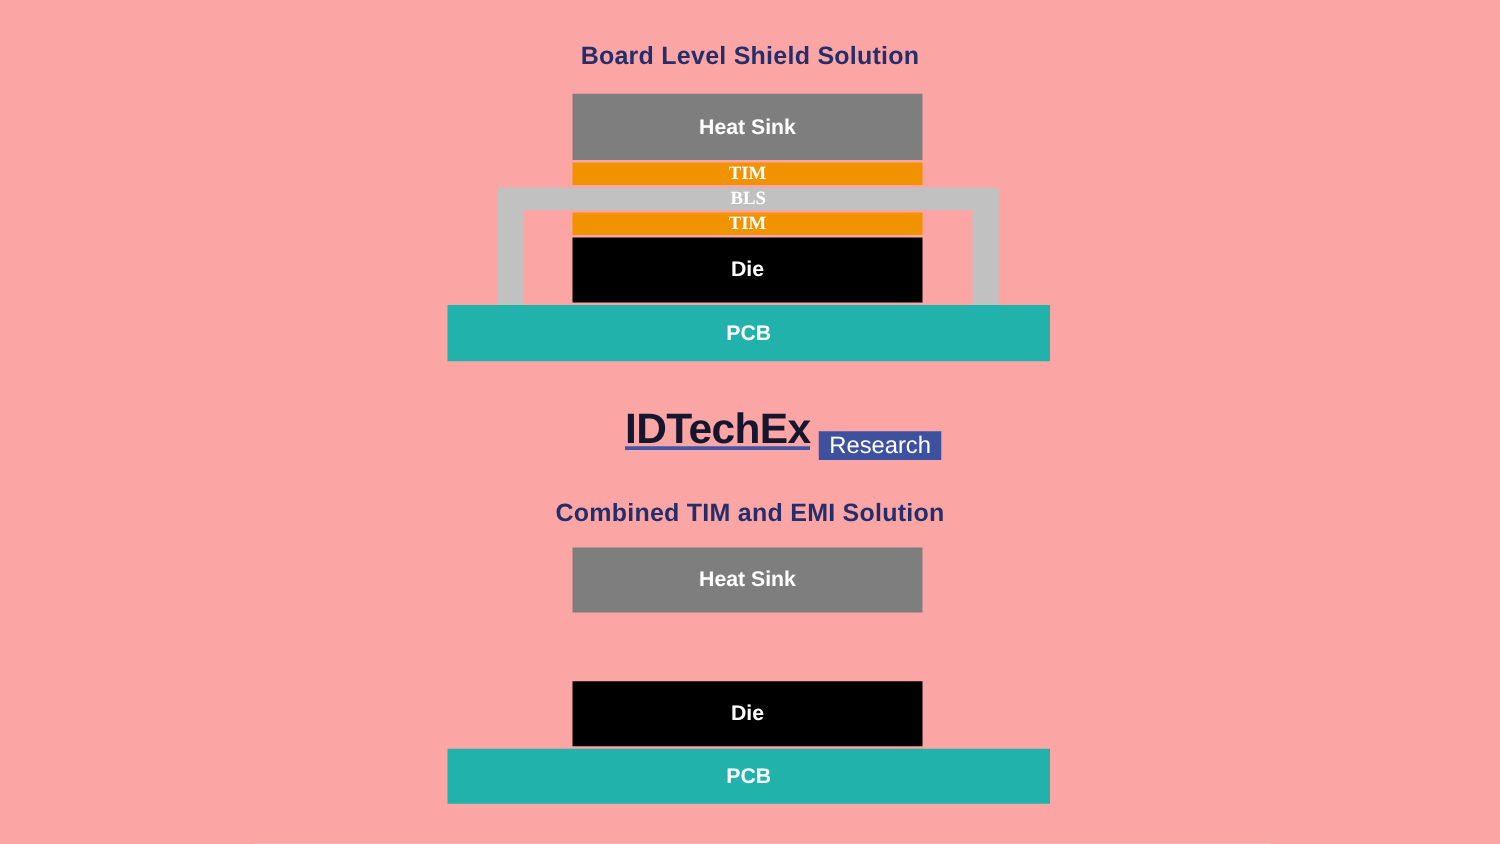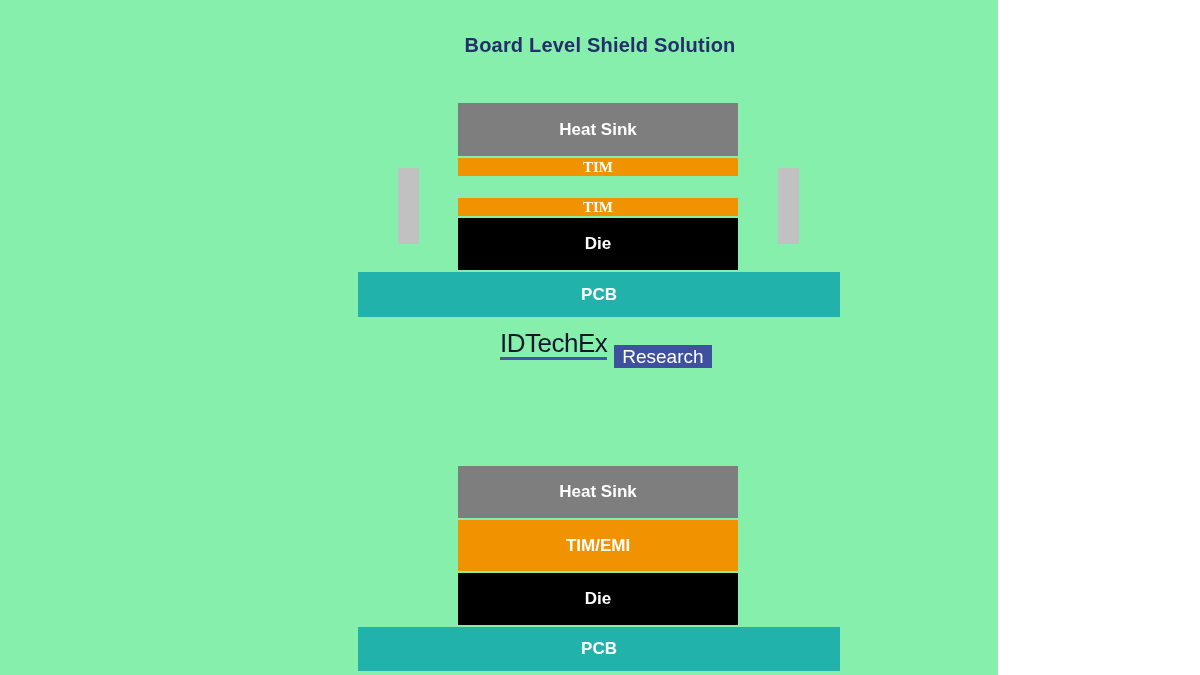--- a/index.html
+++ b/index.html
@@ -4,40 +4,39 @@
 <style>
   * { margin: 0; padding: 0; box-sizing: border-box; }
   html, body { width: 1200px; height: 675px; }
   body {
     font-family: "Liberation Sans", sans-serif;
     background: #ffffff;
     overflow: hidden;
   }
   .canvas {
     position: relative;
-    width: 998px;
+    width: 1200px;
     height: 675px;
-    background: #86efac;
+    background: #fca5a5;
   }
   .abs { position: absolute; }
   .diagram-title {
     left: 0; width: 1200px;
     text-align: center;
     font-size: 20px;
     font-weight: bold;
     letter-spacing: 0.2px;
   }
   .layer {
     display: flex;
     align-items: center;
     justify-content: center;
     color: #ffffff;
     font-weight: bold;
     font-size: 17px;
-    margin-top: 28px;
   }
   .layer.thin { font-size: 15px; font-family: Liberation Serif, serif; }
   
   .bls-bar    { left: 398px; top: 150px; width: 401px; height: 18px; }
   .shield-leg { width: 21px; top: 168px; height: 76px; }
   .leg-left   { left: 398px; }
   .leg-right  { left: 778px; }
   
   .t-heatsink { left: 458px; top: 75px;  width: 280px; height: 53px; }
   .t-tim1     { left: 458px; top: 130px; width: 280px; height: 18px; }
@@ -45,22 +44,22 @@
   .t-die      { left: 458px; top: 190px; width: 280px; height: 52px; }
   .t-pcb      { left: 358px; top: 244px; width: 482px; height: 45px; }
   
   .logo-row {
     left: 500px; top: 331px;
     display: flex;
     align-items: flex-start;
     gap: 7px;
   }
   .logo-wordmark {
-    font-size: 26px;
-    font-weight: normal;
+    font-size: 34px;
+    font-weight: bold;
     letter-spacing: -0.5px;
     line-height: 24px;
     padding-bottom: 2px;
     border-bottom: 3px solid;
   }
   .logo-tag {
     font-size: 19px;
     line-height: 23px;
     height: 23px;
     padding: 0 8px;
@@ -77,38 +76,39 @@
 <body style="background: rgb(255, 255, 255);">
 
 <div class="canvas">
 
   <div class="abs diagram-title" style="top: 34px; color: rgb(36, 46, 107);">Board Level Shield Solution</div>
 
   <div class="abs layer t-heatsink" style="background-color: rgb(126, 126, 126);">Heat Sink</div>
 
   <div class="abs layer thin t-tim1" style="background-color: rgb(241, 147, 0);">TIM</div>
 
+  <div class="abs layer thin bls-bar" style="background-color: rgb(193, 193, 193);">BLS</div>
 
   <div class="abs shield-leg leg-left" style="background-color: rgb(193, 193, 193);"></div>
 
   <div class="abs shield-leg leg-right" style="background-color: rgb(193, 193, 193);"></div>
 
   <div class="abs layer thin t-tim2" style="background-color: rgb(241, 147, 0);">TIM</div>
 
   <div class="abs layer t-die" style="background-color: rgb(0, 0, 0);">Die</div>
 
   <div class="abs layer t-pcb" style="background-color: rgb(33, 178, 172);">PCB</div>
 
   <div class="abs logo-row">
     <span class="logo-wordmark" style="color: rgb(22, 22, 46); border-bottom-color: rgb(65, 86, 166);">IDTechEx</span>
     <span class="logo-tag" style="background-color: rgb(62, 81, 159);">Research</span>
   </div>
 
+  <div class="abs diagram-title" style="top: 400px; color: rgb(36, 46, 107);">Combined TIM and EMI Solution</div>
 
   <div class="abs layer b-heatsink" style="background-color: rgb(126, 126, 126);">Heat Sink</div>
 
-  <div class="abs layer b-timemi" style="background-color: rgb(241, 147, 0);">TIM/EMI</div>
 
   <div class="abs layer b-die" style="background-color: rgb(0, 0, 0);">Die</div>
 
   <div class="abs layer b-pcb" style="background-color: rgb(33, 178, 172);">PCB</div>
 
 </div>
 
 </body></html>

